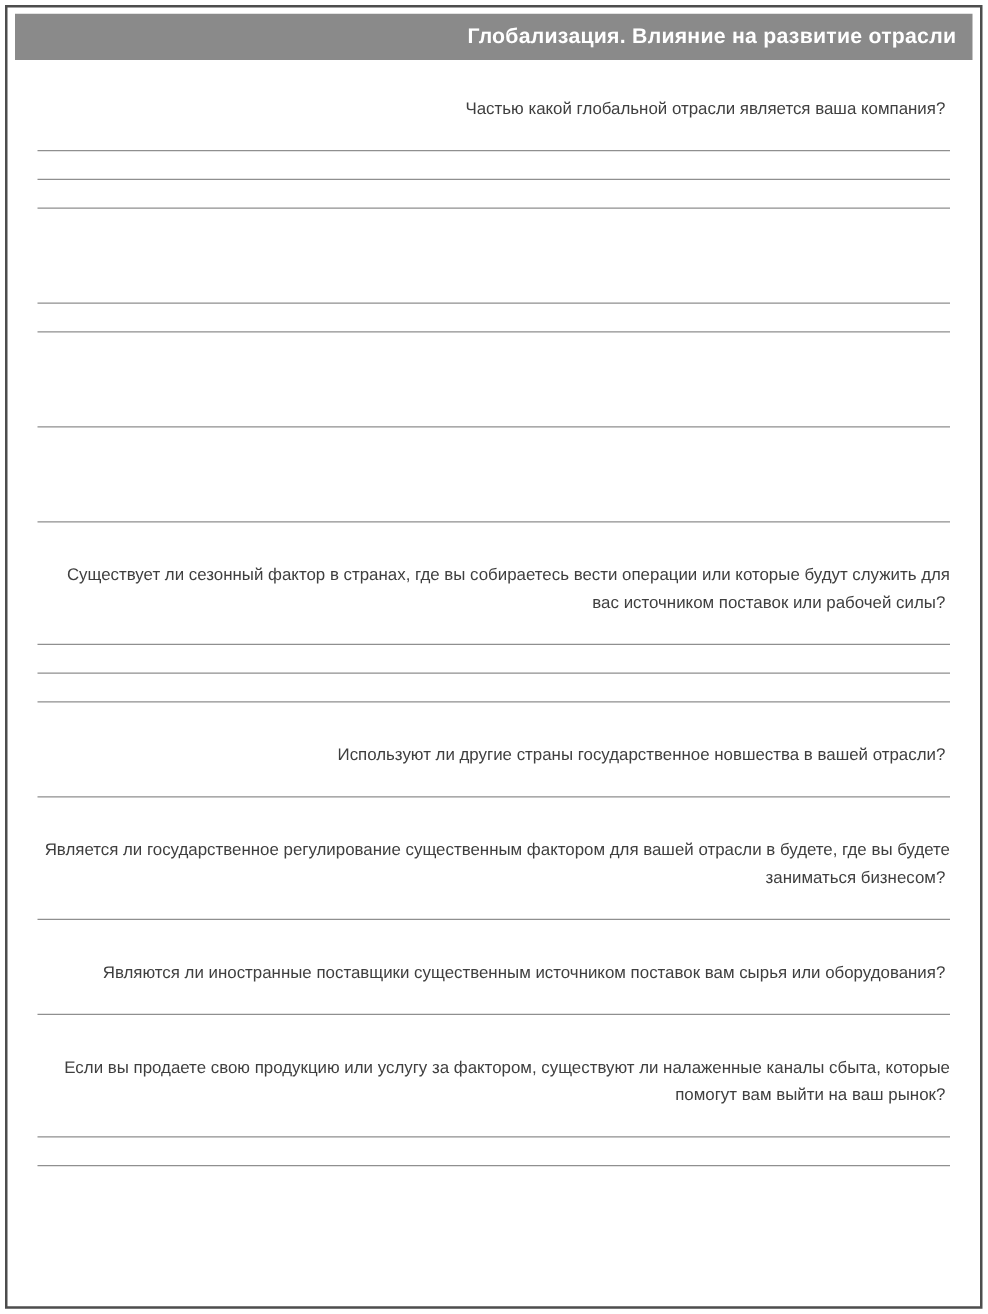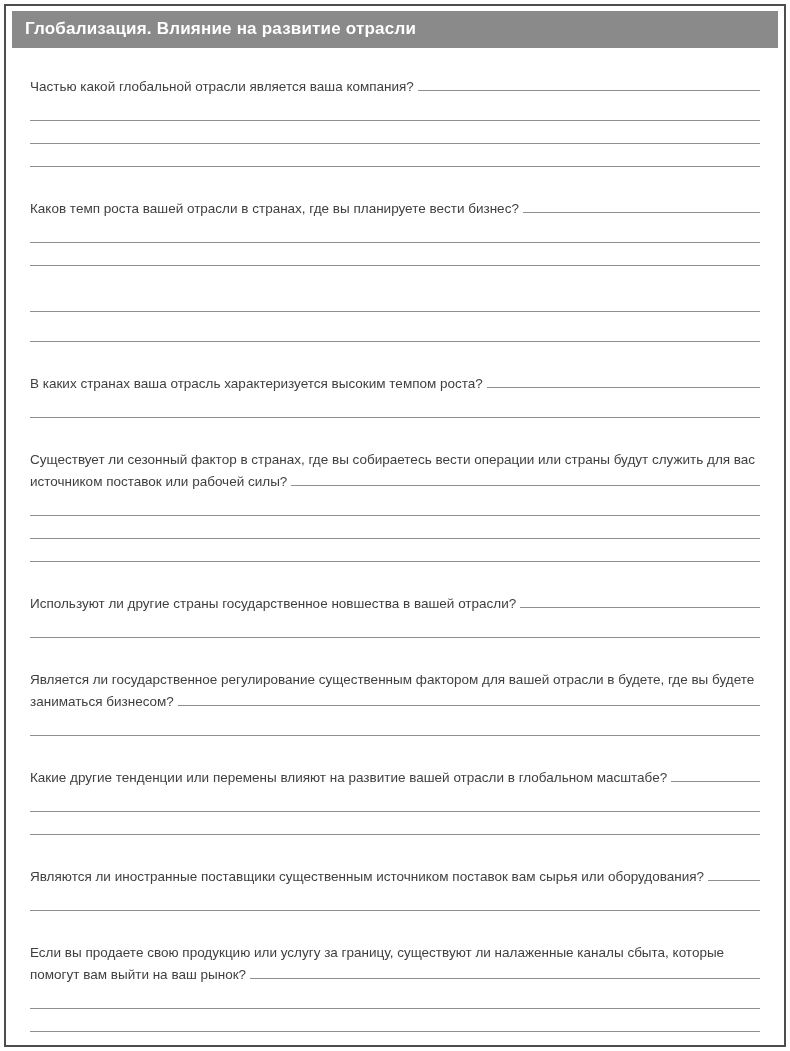--- a/index.html
+++ b/index.html
@@ -13,20 +13,21 @@
     margin: 0;
     padding: 0;
     background: #ffffff;
     font-family: "Liberation Sans", "DejaVu Sans", sans-serif;
   }
   .viewport {
     width: 790px;
     height: 1051px;
     background: #ffffff;
     padding: 4px;
+    text-align: right;
   }
   .page {
     width: 100%;
     height: 100%;
     border: 2px solid var(--border-color);
     background: #ffffff;
     overflow: hidden;
   }
   .header {
     margin: 5px 6px 0 6px;
@@ -72,55 +73,50 @@
       <span>Глобализация. Влияние на развитие отрасли</span>
     </div>
     <div class="content">
         <div class="question-block">
           <p class="question-text"><span>Частью какой глобальной отрасли является ваша компания? </span><span class="fill-line"></span></p>
           <div class="answer-line"></div>
           <div class="answer-line"></div>
           <div class="answer-line"></div>
         </div>
         <div class="question-block">
-          <p class="question-text"><span>Каков темп роста вашей отрасли в странах, где вы планируете вести бизнес? </span><span class="fill-line"></span></p>
+          <p class="question-text"><span class="fill-line"></span></p>
           <div class="answer-line"></div>
           <div class="answer-line"></div>
         </div>
         <div class="question-block">
           <p class="question-text"><span class="fill-line"></span></p>
           <div class="answer-line"></div>
         </div>
         <div class="question-block">
-          <p class="question-text"><span>В каких странах ваша отрасль характеризуется высоким темпом роста? </span><span class="fill-line"></span></p>
+          <p class="question-text"><span class="fill-line"></span></p>
           <div class="answer-line"></div>
         </div>
         <div class="question-block">
-          <p class="question-text"><span>Существует ли сезонный фактор в странах, где вы собираетесь вести операции или страны будут служить для вас источником поставок или рабочей силы? </span><span class="fill-line"></span></p>
+          <p class="question-text"><span>Существует ли сезонный фактор в странах, где вы собираетесь вести операции или которые будут служить для вас источником поставок или рабочей силы? </span><span class="fill-line"></span></p>
           <div class="answer-line"></div>
           <div class="answer-line"></div>
           <div class="answer-line"></div>
         </div>
         <div class="question-block">
           <p class="question-text"><span>Используют ли другие страны государственное новшества в вашей отрасли? </span><span class="fill-line"></span></p>
           <div class="answer-line"></div>
         </div>
         <div class="question-block">
           <p class="question-text"><span>Является ли государственное регулирование существенным фактором для вашей отрасли в будете, где вы будете заниматься бизнесом? </span><span class="fill-line"></span></p>
           <div class="answer-line"></div>
         </div>
         <div class="question-block">
-          <p class="question-text"><span>Какие другие тенденции или перемены влияют на развитие вашей отрасли в глобальном масштабе? </span><span class="fill-line"></span></p>
-          <div class="answer-line"></div>
-          <div class="answer-line"></div>
-        </div>
-        <div class="question-block">
           <p class="question-text"><span>Являются ли иностранные поставщики существенным источником поставок вам сырья или оборудования? </span><span class="fill-line"></span></p>
           <div class="answer-line"></div>
         </div>
         <div class="question-block">
-          <p class="question-text"><span>Если вы продаете свою продукцию или услугу за границу, существуют ли налаженные каналы сбыта, которые помогут вам выйти на ваш рынок? </span><span class="fill-line"></span></p>
+          <p class="question-text"><span>Если вы продаете свою продукцию или услугу за фактором, существуют ли налаженные каналы сбыта, которые помогут вам выйти на ваш рынок? </span><span class="fill-line"></span></p>
           <div class="answer-line"></div>
           <div class="answer-line"></div>
         </div>
       </div>
   </div>
 </div>
 
 </body></html>

